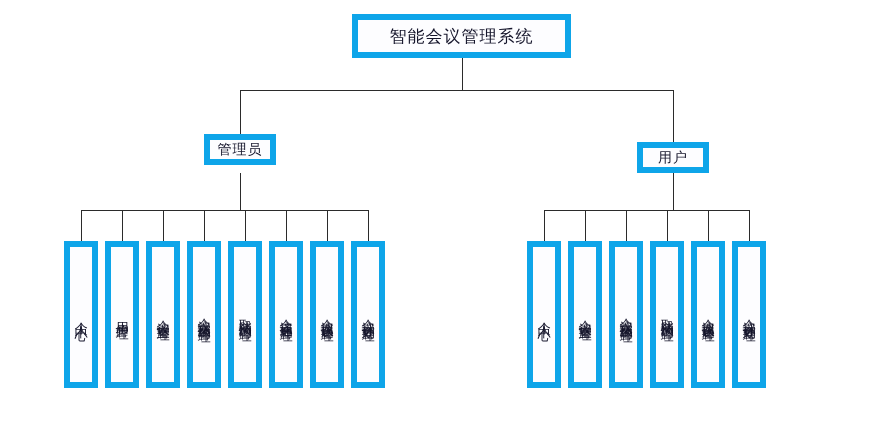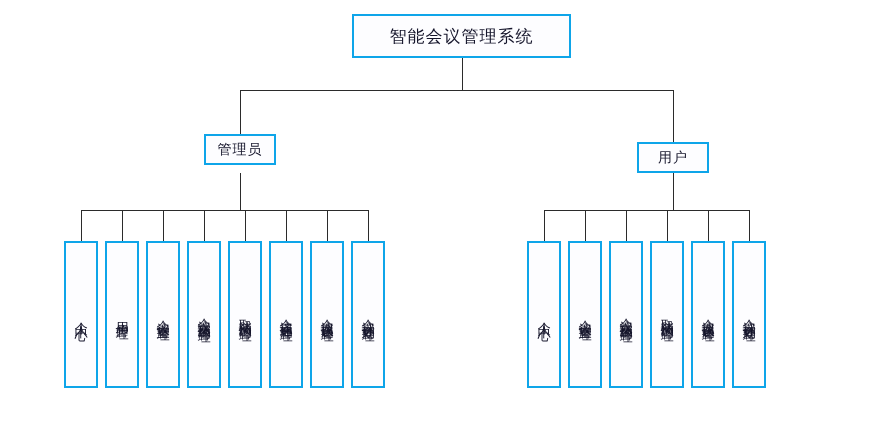--- a/index.html
+++ b/index.html
@@ -24,21 +24,21 @@
     position: absolute;
     background: #2b2b2b;
   }
   .conn.v { width: 1px; }
   .conn.h { height: 1px; }
 
   
   .node {
     position: absolute;
     box-sizing: border-box;
-    border: 2px solid #0ea5e9;
+    border: 6px solid #0ea5e9;
     background: #fdfdff;
     display: flex;
     align-items: center;
     justify-content: center;
     color: #15152b;
   }
 
   .node-root {
     font-size: 17px;
     letter-spacing: 1px;

